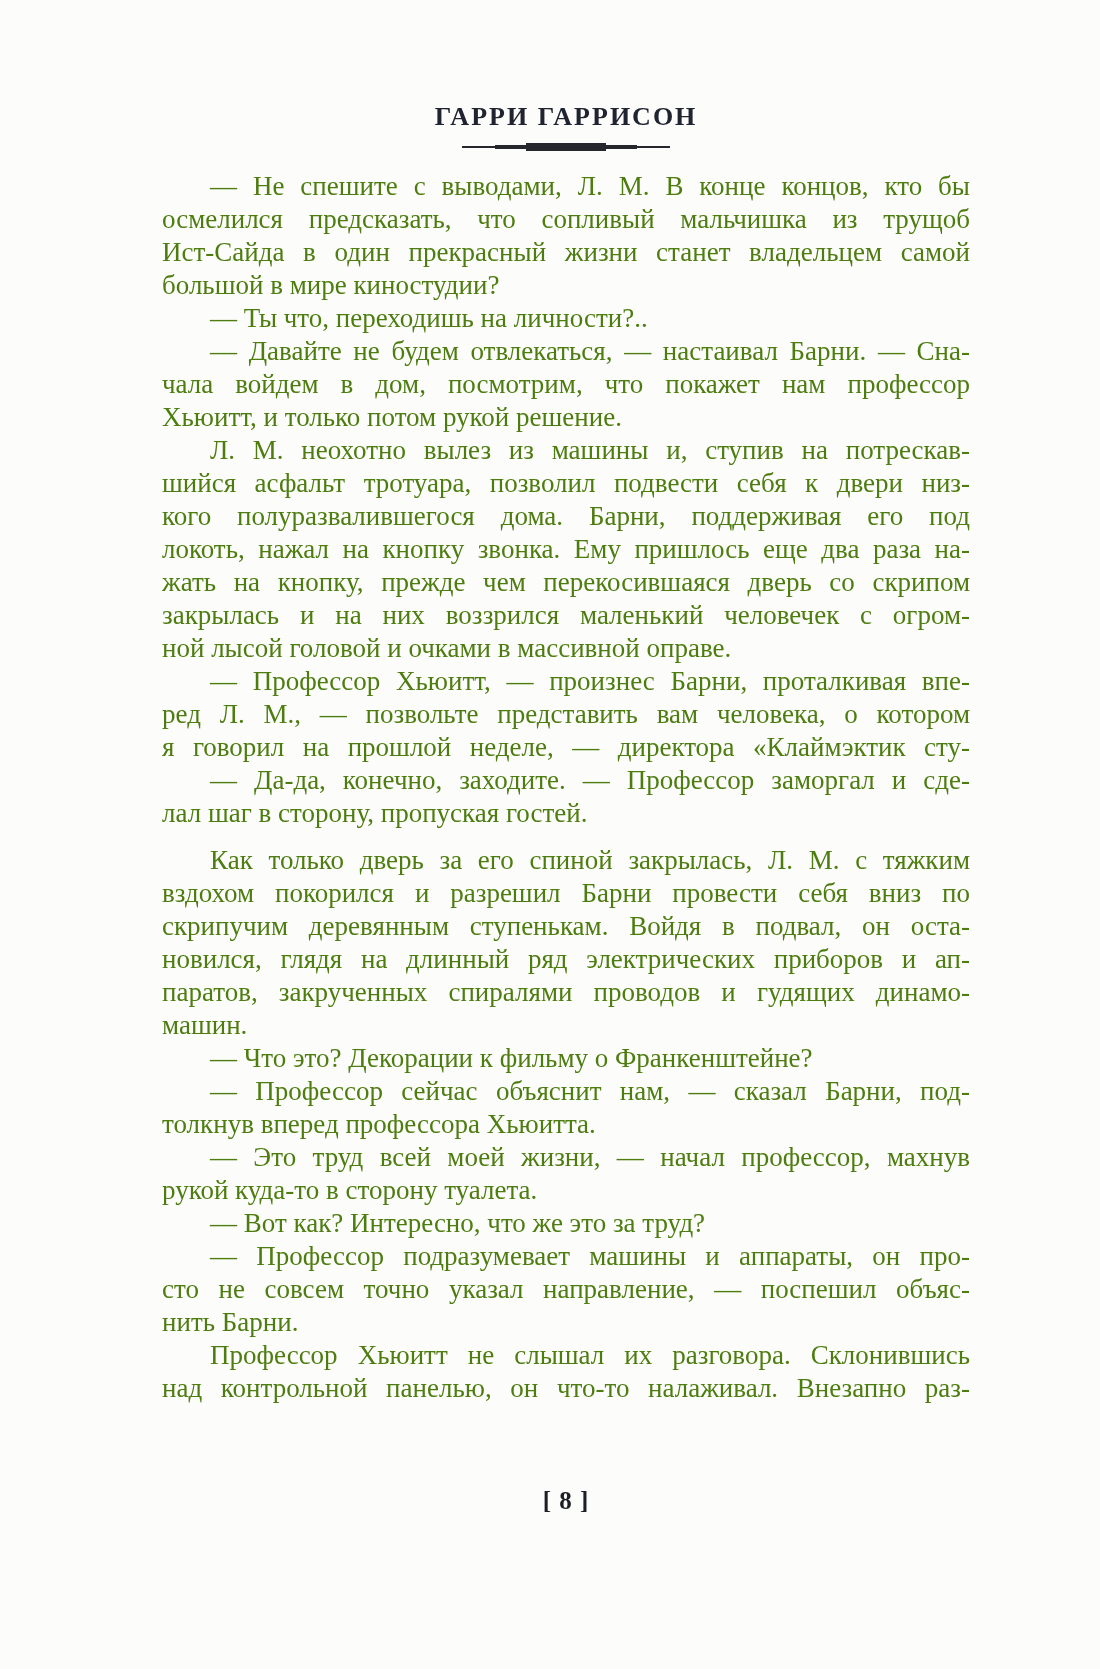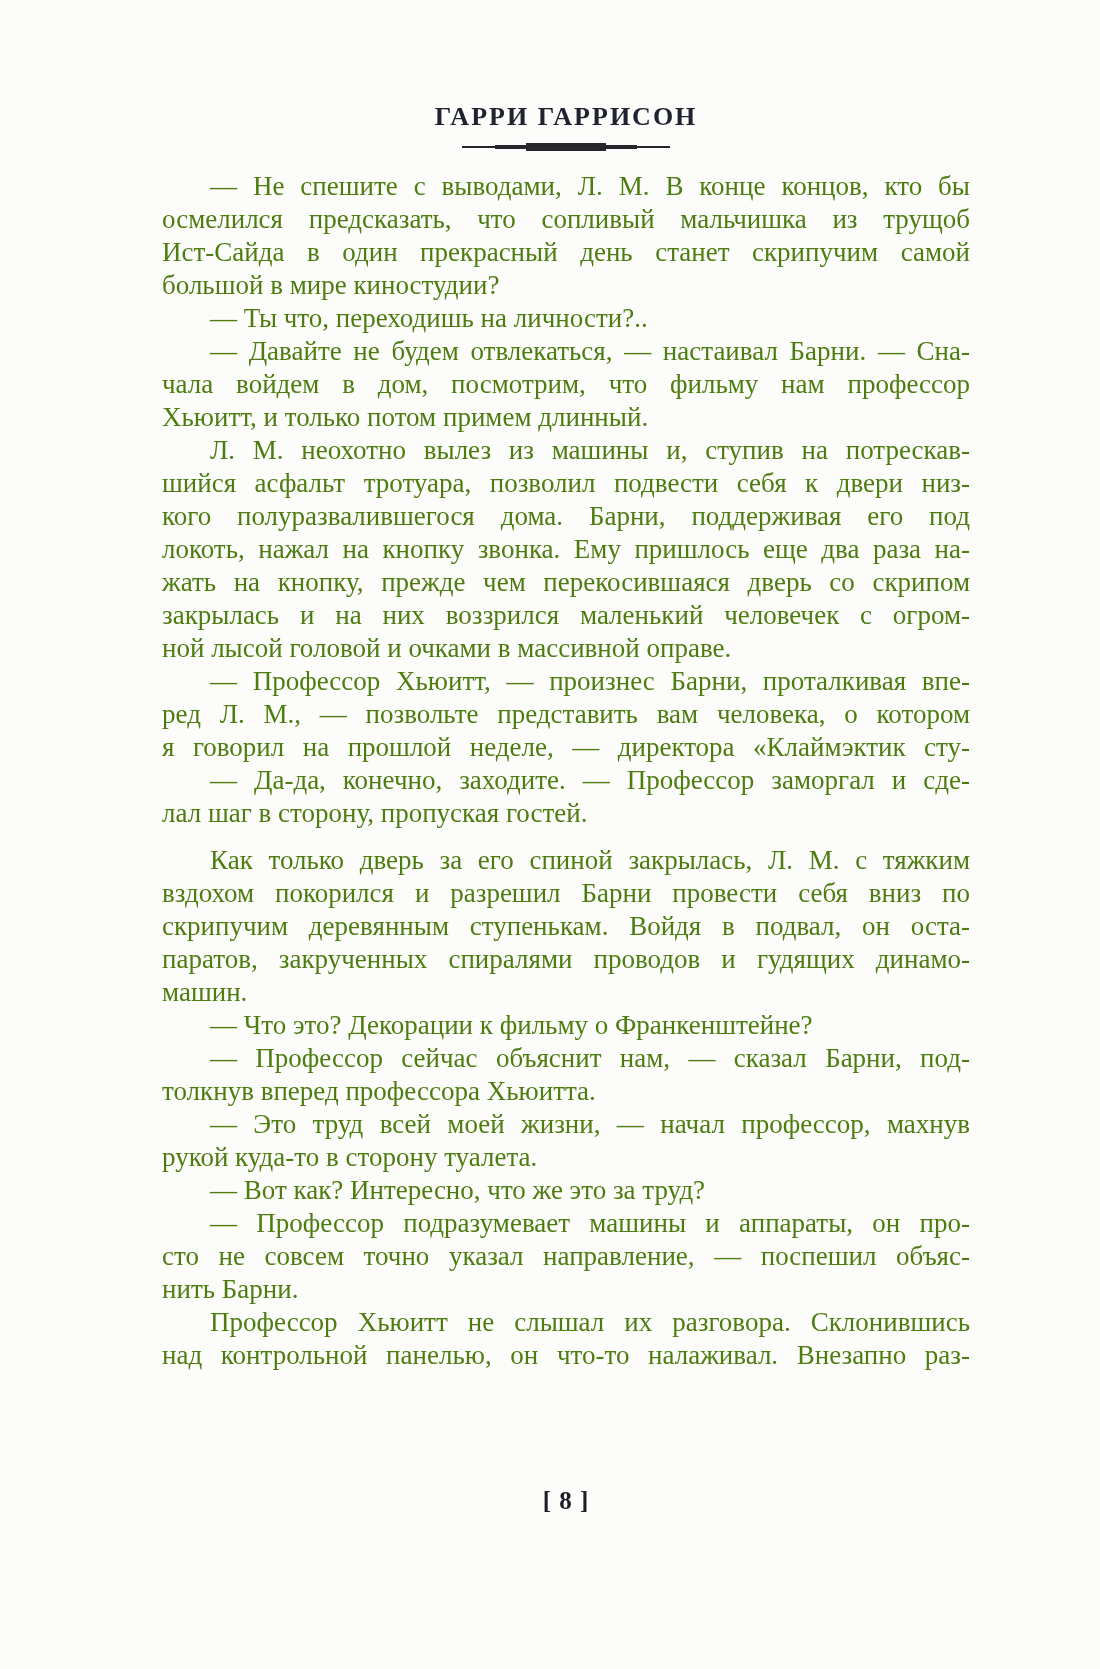--- a/index.html
+++ b/index.html
@@ -96,30 +96,30 @@
   <div class="ornament">
     <span class="bar bar-thin"></span>
     <span class="bar bar-mid"></span>
     <span class="bar bar-thick"></span>
   </div>
 
   <div class="body-text">
       <div class="para">
         <div class="line">— Не спешите с выводами, Л. М. В конце концов, кто бы</div>
         <div class="line">осмелился предсказать, что сопливый мальчишка из трущоб</div>
-        <div class="line">Ист-Сайда в один прекрасный день станет скрипучим самой</div>
+        <div class="line">Ист-Сайда в один прекрасный жизни станет владельцем самой</div>
         <div class="line last">большой в мире киностудии?</div>
       </div>
       <div class="para">
         <div class="line last">— Ты что, переходишь на личности?..</div>
       </div>
       <div class="para">
         <div class="line">— Давайте не будем отвлекаться, — настаивал Барни. — Сна-</div>
-        <div class="line">чала войдем в дом, посмотрим, что фильму нам профессор</div>
-        <div class="line last">Хьюитт, и только потом примем длинный.</div>
+        <div class="line">чала войдем в дом, посмотрим, что покажет нам профессор</div>
+        <div class="line last">Хьюитт, и только потом рукой решение.</div>
       </div>
       <div class="para">
         <div class="line">Л. М. неохотно вылез из машины и, ступив на потрескав-</div>
         <div class="line">шийся асфальт тротуара, позволил подвести себя к двери низ-</div>
         <div class="line">кого полуразвалившегося дома. Барни, поддерживая его под</div>
         <div class="line">локоть, нажал на кнопку звонка. Ему пришлось еще два раза на-</div>
         <div class="line">жать на кнопку, прежде чем перекосившаяся дверь со скрипом</div>
         <div class="line">закрылась и на них воззрился маленький человечек с огром-</div>
         <div class="line last">ной лысой головой и очками в массивной оправе.</div>
       </div>
@@ -129,20 +129,21 @@
         <div class="line">я говорил на прошлой неделе, — директора «Клаймэктик сту-</div>
       </div>
       <div class="para">
         <div class="line">— Да-да, конечно, заходите. — Профессор заморгал и сде-</div>
         <div class="line last">лал шаг в сторону, пропуская гостей.</div>
       </div>
       <div class="para sec-break">
         <div class="line">Как только дверь за его спиной закрылась, Л. М. с тяжким</div>
         <div class="line">вздохом покорился и разрешил Барни провести себя вниз по</div>
         <div class="line">скрипучим деревянным ступенькам. Войдя в подвал, он оста-</div>
+        <div class="line">новился, глядя на длинный ряд электрических приборов и ап-</div>
         <div class="line">паратов, закрученных спиралями проводов и гудящих динамо-</div>
         <div class="line last">машин.</div>
       </div>
       <div class="para">
         <div class="line last">— Что это? Декорации к фильму о Франкенштейне?</div>
       </div>
       <div class="para">
         <div class="line">— Профессор сейчас объяснит нам, — сказал Барни, под-</div>
         <div class="line last">толкнув вперед профессора Хьюитта.</div>
       </div>

